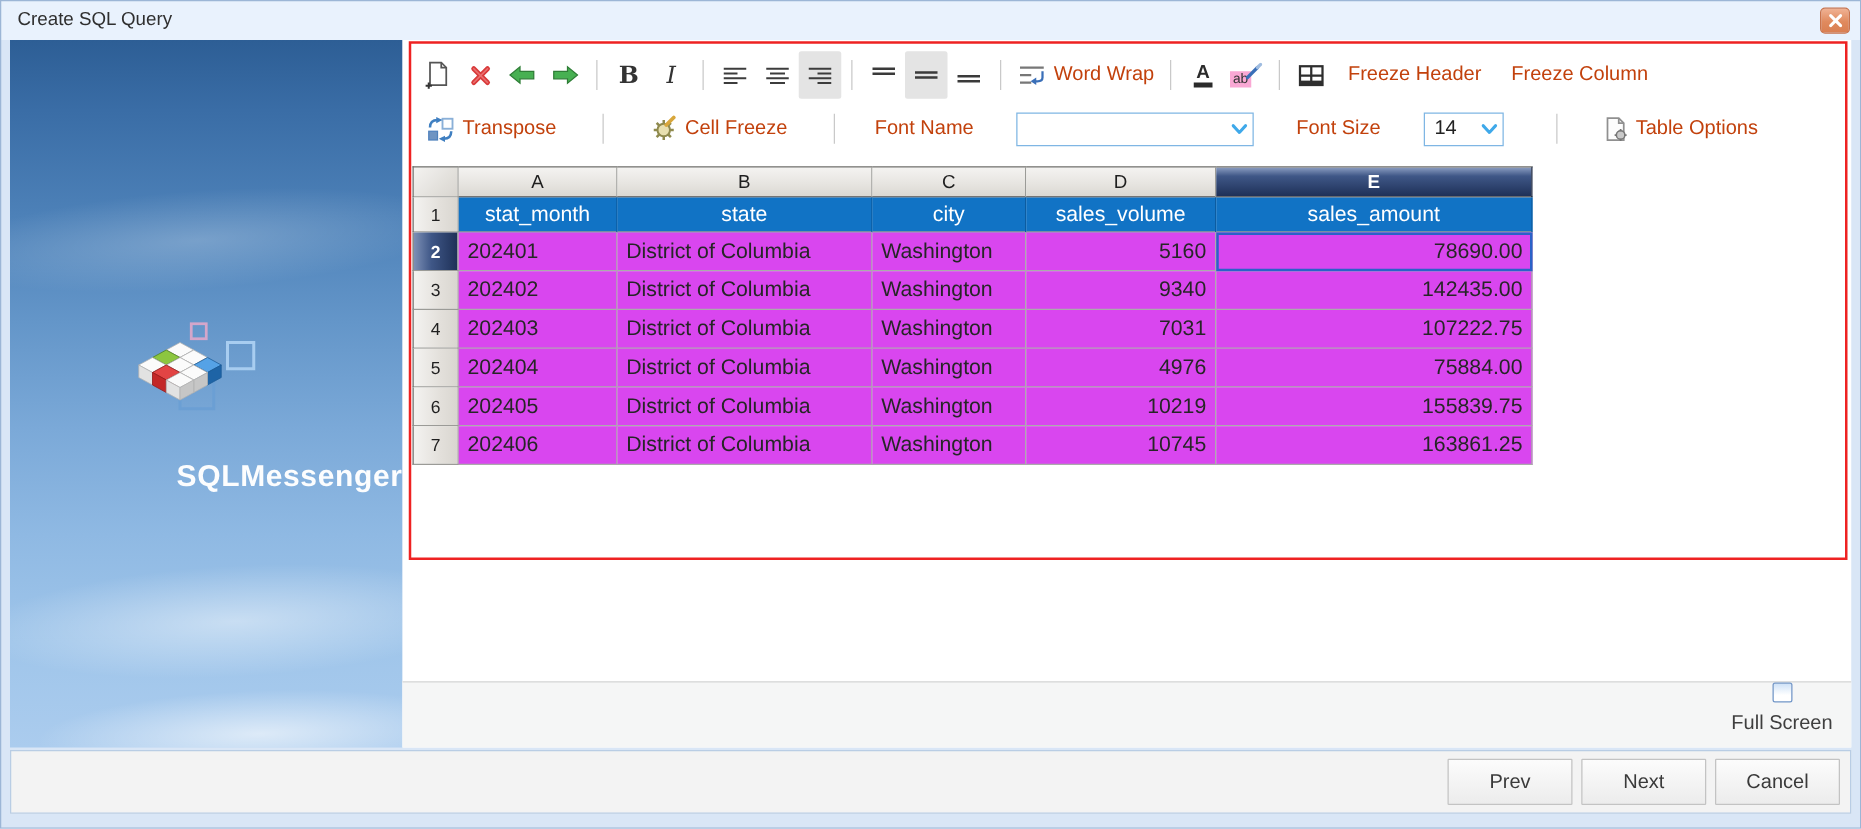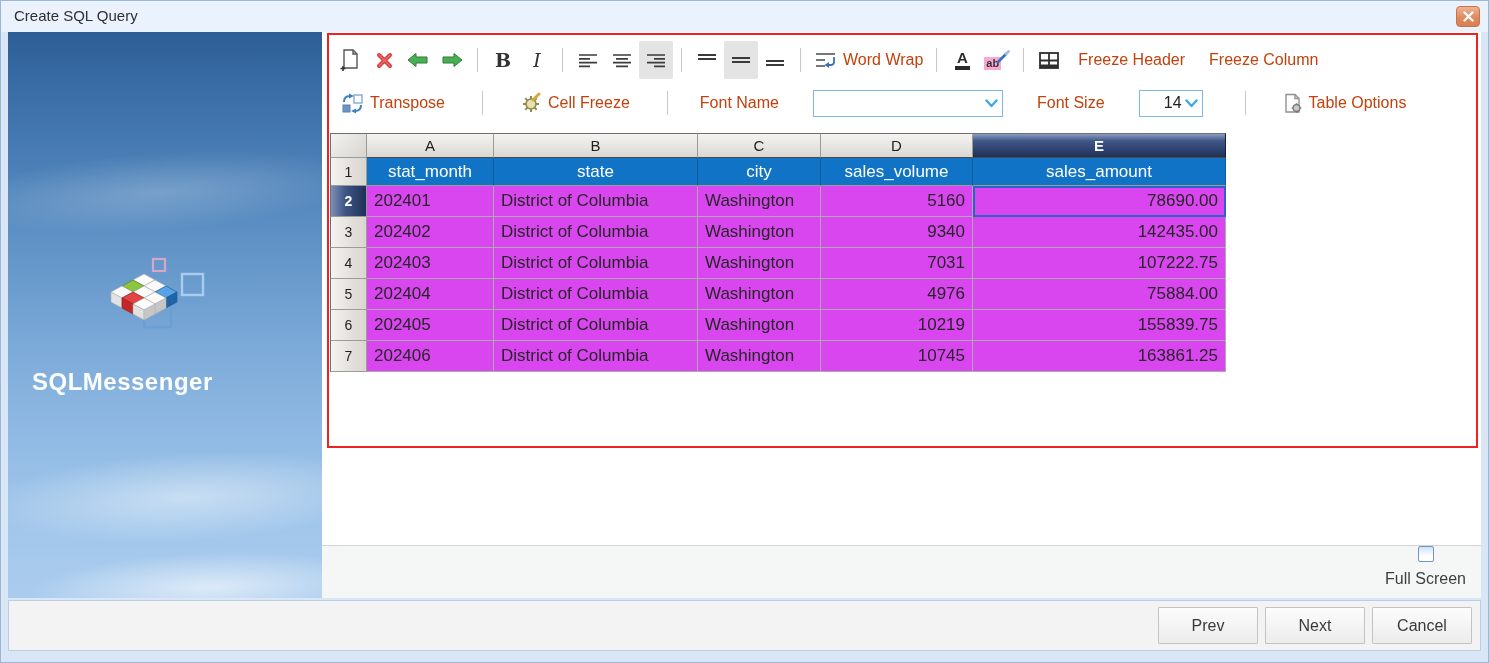--- a/index.html
+++ b/index.html
@@ -28,46 +28,46 @@
     background:linear-gradient(180deg,#2d5e95 0%,#3a6da6 10%,#4d81b8 25%,#6496c9 40%,#7ba9d8 55%,#8fb9e3 70%,#9fc5ea 85%,#abccee 100%);
   }
   .cloud { position:absolute; pointer-events:none; }
   .cloud.c1 { left:-60px; top:120px; width:420px; height:80px; transform:rotate(-4deg);
     background:radial-gradient(ellipse at 50% 50%, rgba(255,255,255,.22), rgba(255,255,255,0) 70%); }
   .cloud.c2 { left:-30px; top:420px; width:420px; height:90px; transform:rotate(-3deg);
     background:radial-gradient(ellipse at 50% 50%, rgba(255,255,255,.45), rgba(255,255,255,0) 70%); }
   .cloud.c3 { left:20px; top:520px; width:360px; height:70px; transform:rotate(-2deg);
     background:radial-gradient(ellipse at 50% 50%, rgba(255,255,255,.6), rgba(255,255,255,0) 70%); }
   .logo-svg { position:absolute; left:90px; top:222px; }
-  .app-name { position:absolute; left:0; top:336px; width:100%; text-align:left;
-    font-size:24px; font-weight:bold; color:#fcfdfe; letter-spacing:.5px;padding-left:24px; }
+  .app-name { position:absolute; left:0; top:336px; width:100%; text-align:right;
+    font-size:24px; font-weight:bold; color:#fcfdfe; letter-spacing:.5px; }
 
   
   .right-panel { position:absolute; left:322px; top:32px; width:1159px; height:566px; background:#ffffff; }
   .red-frame { position:absolute; left:5px; top:1px; width:1151px; height:415px; border:2px solid #ee2222; background:#fff; }
 
   
   .tb { position:absolute; left:4px; right:4px; display:flex; align-items:center; }
   .tb1 { top:2px; height:46px; }
   .tb2 { top:48px; height:40px;gap:24px; }
   .tbtn { height:38px; min-width:34px; padding:0 5px; display:flex; align-items:center; justify-content:center;
           gap:6px; cursor:pointer; border-radius:2px; }
   .tbtn.active { background:#e4e4e4; }
   .tlabel { font-size:16px; color:#c2410c; white-space:nowrap; }
   .sep { width:1px; height:24px; background:#c9c9c9; margin:0 8px; flex:0 0 1px; }
   .serifB { font-family:"DejaVu Serif", serif; font-weight:bold; font-size:19px; color:#333; }
   .serifI { font-family:"DejaVu Serif", serif; font-style:italic; font-size:19px; color:#333; }
   .fontcolor-stack { display:flex; flex-direction:column; align-items:center; }
   .fontcolor-stack .a { font-size:15px; font-weight:bold; color:#2b2b2b; line-height:14px; }
   .fontcolor-stack .bar { width:15px; height:4px; background:#2b2b2b; margin-top:1px; }
   .hl-icon { position:relative; width:26px; height:20px; }
-  .hl-icon .ab { position:absolute; left:0; bottom:0; font-size:11px; font-weight:bold; color:#333;
+  .hl-icon .ab { position:absolute; left:0; bottom:0; font-size:11px; font-weight:normal; color:#333;
                  background:#f9a8d4; padding:0 2px; line-height:13px;margin-top:36px; }
   .dropdown { height:27px; border:1px solid #7fb6e4; background:#fff; display:flex; align-items:center;
-              justify-content:flex-end; padding-left:8px; cursor:pointer; }
+              justify-content:space-between; padding-left:8px; cursor:pointer; }
   .dropdown .val { font-size:16px; color:#222; }
   .dd-chevron { width:20px; display:flex; align-items:center; justify-content:center; }
 
   
   .grid { position:absolute; left:1px; top:98px;
     display:grid;
     grid-template-columns:37px 127px 204px 123px 152px 253px;
     grid-template-rows:25px 28px repeat(6,31px);
   }
   .gcell { display:flex; align-items:center; overflow:hidden; white-space:nowrap; cursor:default; }

